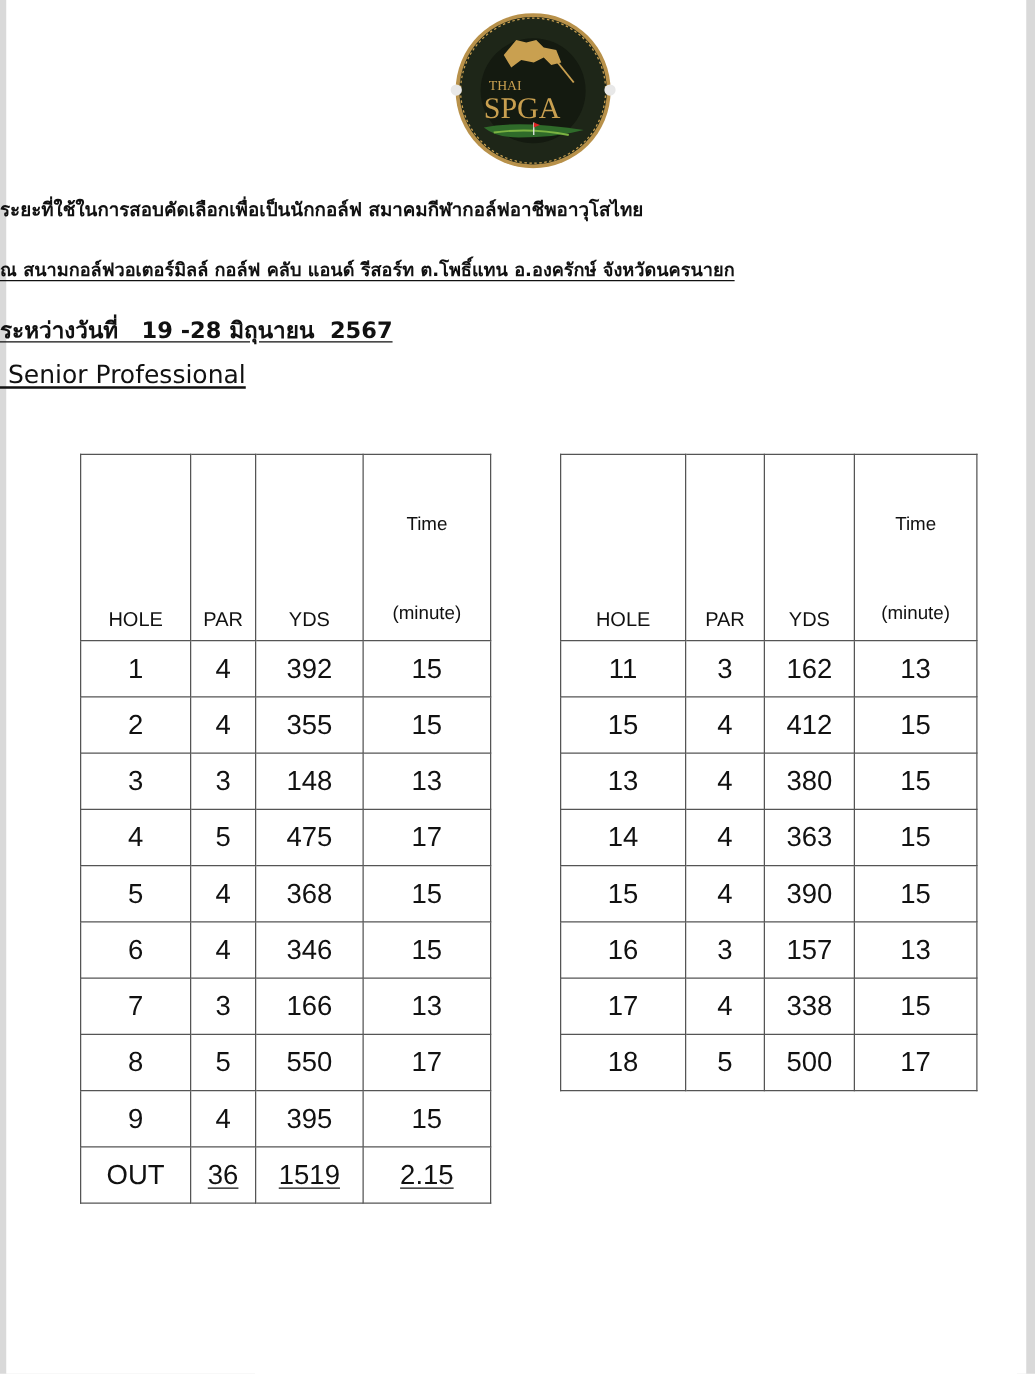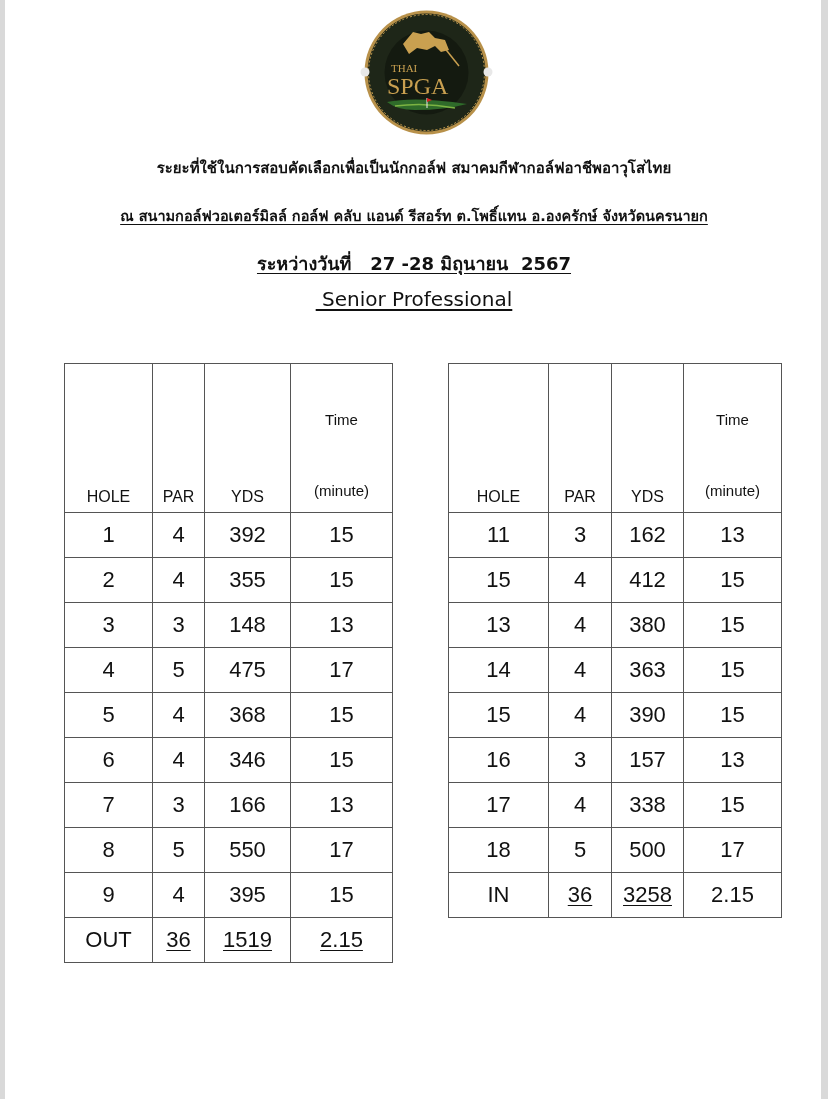--- a/index.html
+++ b/index.html
@@ -9,21 +9,21 @@
     font-family: "Liberation Sans", "DejaVu Sans", sans-serif;
   }
   .page {
     position: absolute; left: 5px; top: 0; width: 816px; height: 1099px;
     background: #ffffff;
   }
   .logo {
     position: absolute; left: 355px; top: 10px; width: 143px; height: 125px;
   }
   .heading {
-    position: absolute; left: 0; width: 828px; text-align: center;
+    position: absolute; left: 0; width: 828px; 
     font-family: "DejaVu Sans", sans-serif; color: #111;
   }
   .h1 { top: 156px; font-size: 15px; font-weight: bold; }
   .h2 { top: 204px; font-size: 14.5px; font-weight: bold; }
   .h2 span, .h3 span, .h4 span { text-decoration: underline; text-underline-offset: 3px; }
   .h3 { top: 249px; font-size: 18px; font-weight: bold; }
   .h4 { top: 287px; font-size: 20px; }
   table.score {
     position: absolute; border-collapse: collapse;
     font-family: "Liberation Sans", sans-serif; color: #111;
@@ -64,21 +64,21 @@
 
   <line x1="72" y1="88" x2="72" y2="98" stroke="#eee" stroke-width="1"></line>
   <path d="M72 88 L77 90 L72 92 Z" fill="#d22"></path>
 
   <circle cx="10" cy="62" r="4.5" fill="#e8e8e8"></circle>
   <circle cx="133" cy="62" r="4.5" fill="#e8e8e8"></circle>
 </svg>
 
 <div class="heading h1"><span>ระยะที่ใช้ในการสอบคัดเลือกเพื่อเป็นนักกอล์ฟ สมาคมกีฬากอล์ฟอาชีพอาวุโสไทย</span></div>
 <div class="heading h2"><span>ณ สนามกอล์ฟวอเตอร์มิลล์ กอล์ฟ คลับ แอนด์ รีสอร์ท ต.โพธิ์แทน อ.องครักษ์  จังหวัดนครนายก</span></div>
-<div class="heading h3"><span style="white-space:pre">ระหว่างวันที่   27 -28 มิถุนายน  2567</span></div>
+<div class="heading h3"><span style="white-space:pre">ระหว่างวันที่   19 -28 มิถุนายน  2567</span></div>
 <div class="heading h4"><span style="white-space:pre"> Senior Professional</span></div>
 
 <table id="left-table" class="score">
   <colgroup>
       <col style="width:88px">
       <col style="width:52px">
       <col style="width:86px">
       <col style="width:102px">
     </colgroup>
   <tbody>
@@ -212,20 +212,14 @@
         <td>4</td>
         <td>338</td>
         <td>15</td>
       </tr>
   <tr>
         <td>18</td>
         <td>5</td>
         <td>500</td>
         <td>17</td>
       </tr>
-  <tr>
-    <td>IN</td>
-    <td><span class="u">36</span></td>
-    <td><span class="u">3258</span></td>
-    <td>2.15</td>
-  </tr>
 </tbody>
   </table>
 
 </body></html>

